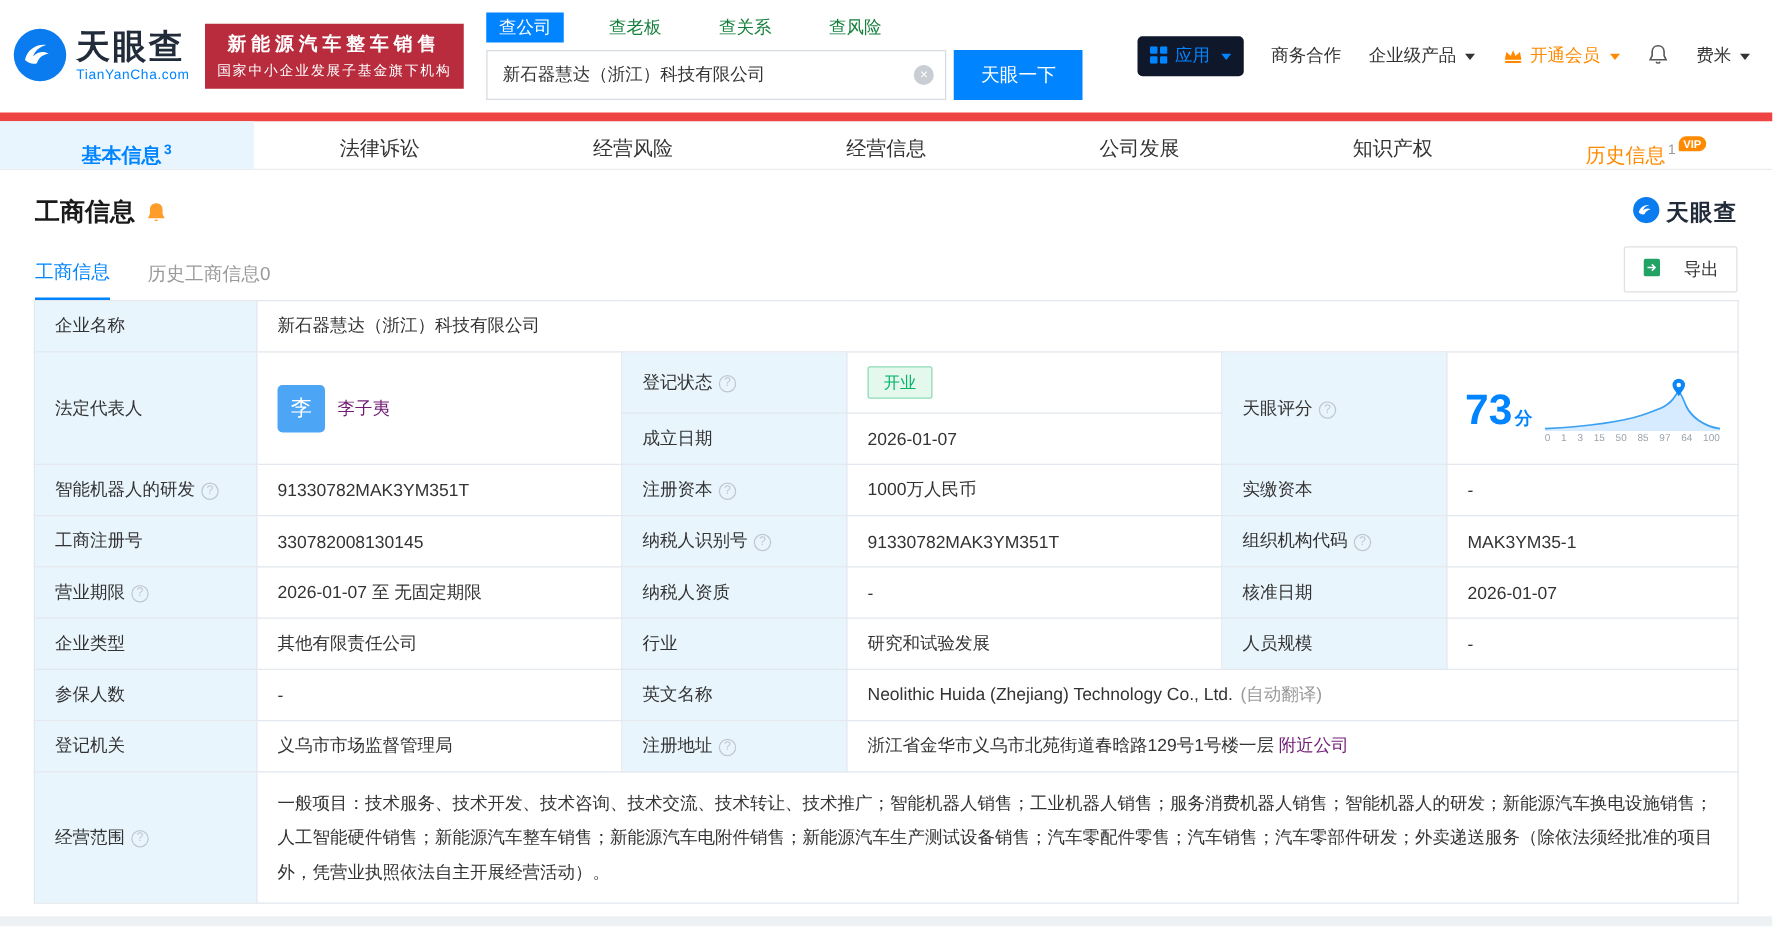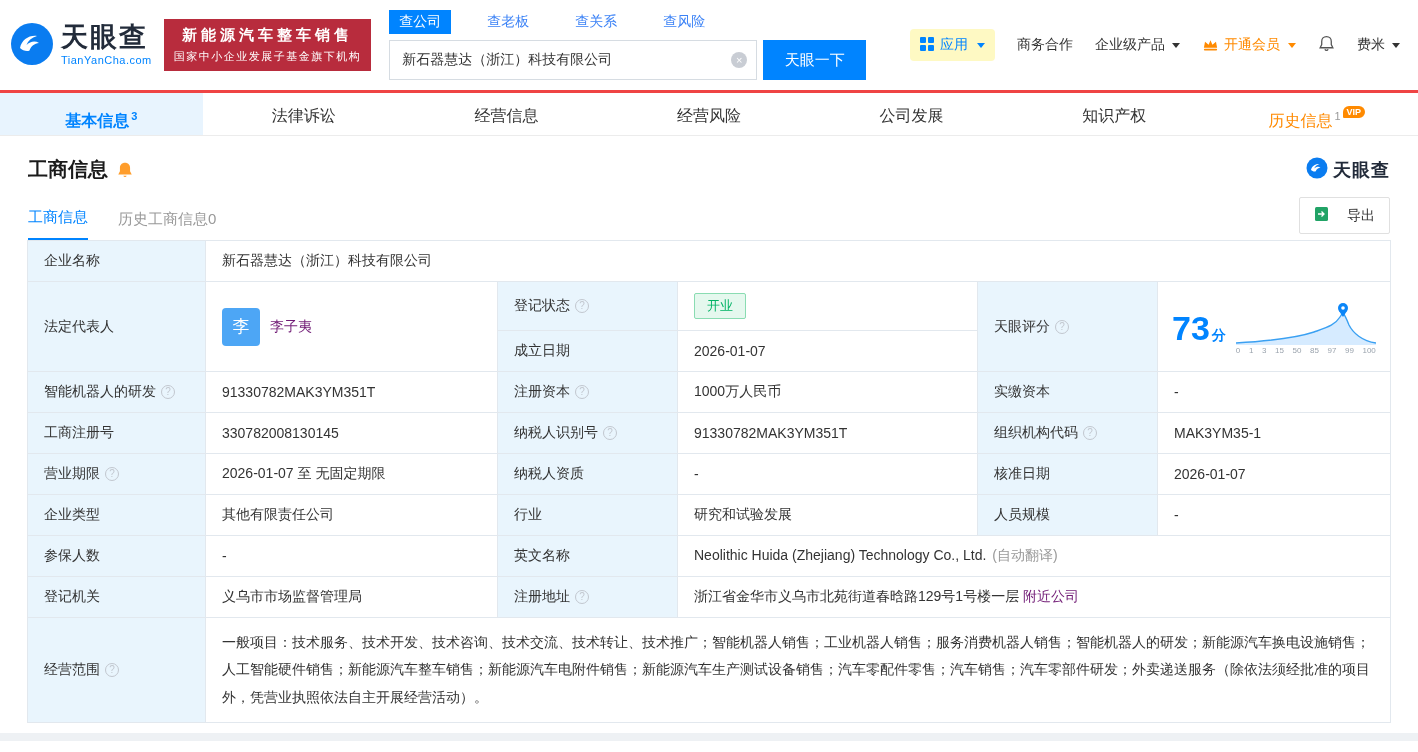--- a/index.html
+++ b/index.html
@@ -12,35 +12,35 @@
   
   .top-header { display:flex; align-items:center; height:90px; padding:0 18px 0 10px; }
   .logo { display:flex; align-items:center; gap:7px; flex-shrink:0; }
   .logo-text .cn { font-size:27px; font-weight:bold; color:#222b3a; letter-spacing:2px; line-height:1; }
   .logo-text .en { font-size:11px; color:#0084ff; margin-top:3px; letter-spacing:.5px; }
   .red-badge { margin-left:12px; background:#b82c3d; color:#fff; padding:7px 10px; text-align:center; flex-shrink:0; }
   .red-badge .l1 { font-size:15px; font-weight:bold; letter-spacing:4px; }
   .red-badge .l2 { font-size:11px; letter-spacing:1.5px; margin-top:4px; }
   .search-block { margin-left:18px; }
   .search-tabs { display:flex; gap:26px; align-items:center; font-size:14px; }
-  .search-tab { padding:3px 10px; cursor:pointer; color:#3b82f6; }
+  .search-tab { padding:3px 10px; cursor:pointer; color:#15803d; }
   .search-tab.active { background:#0084ff; color:#fff; }
   .search-row { display:flex; margin-top:6px; align-items:center; }
   .search-input-wrap { position:relative; width:368px; }
   .search-input { width:100%; height:40px; border:1px solid #d6dce2; padding:0 34px 0 12px; font-size:14px; color:#333; outline:none; font-family:inherit; }
   .clear-icon { position:absolute; right:10px; top:12px; width:16px; height:16px; border-radius:50%; background:#c9cdd4; color:#fff; font-size:11px; line-height:16px; text-align:center; cursor:pointer; }
   .clear-icon::after { content:"×"; }
   .search-btn { width:103px; height:40px; background:#0084ff; color:#fff; border:none; font-size:15px; margin-left:6px; cursor:pointer; font-family:inherit; }
   .header-right { margin-left:auto; display:flex; align-items:center; gap:22px; font-size:14px; white-space:nowrap; }
-  .apps-btn { display:flex; align-items:center; gap:6px; background:#fef9c3; color:#0084ff; padding:7px 10px; border-radius:4px; cursor:pointer; }
+  .apps-btn { display:flex; align-items:center; gap:6px; background:#0f172a; color:#0084ff; padding:7px 10px; border-radius:4px; cursor:pointer; }
   .hdr-item { cursor:pointer; display:flex; align-items:center; gap:4px; color:#333; }
   .vip-btn { color:#ff8a00; display:flex; align-items:center; gap:5px; cursor:pointer; }
   .caret { width:0; height:0; border-left:4px solid transparent; border-right:4px solid transparent; border-top:5px solid currentColor; display:inline-block; margin-left:3px; }
   
-  .main-tabs { display:flex; height:46px; border-top:3px solid #ef4444; border-bottom:1px solid #ececec; }
+  .main-tabs { display:flex; height:46px; border-top:7px solid #ef4444; border-bottom:1px solid #ececec; }
   .main-tab { flex:1; text-align:center; line-height:46px; font-size:16px; color:#333; cursor:pointer; }
   .main-tab.active { background:#e8f4fe; color:#0084ff; font-weight:bold; }
   sup.count { font-size:11px; margin-left:2px; vertical-align:super; }
   .main-tab.active sup.count { color:#0084ff; }
   .main-tab.history { color:#ff8a00; }
   .main-tab.history sup.count { color:#999; }
   .vip-tag { display:inline-block; transform:translateY(-11px); background:#ff8a00; color:#fff; font-size:9px; font-weight:bold; line-height:12px; padding:0 4px; border-radius:6px 6px 6px 1px; margin-left:2px; }
   
   .section-head { display:flex; align-items:center; margin:20px 28px 0; }
   .section-title { font-size:20px; font-weight:bold; color:#1a1a1a; }
@@ -155,24 +155,24 @@
 </header>
 
 <nav class="main-tabs">
   <div class="main-tab active">
     <span>基本信息</span><sup class="count">3</sup>
   </div>
   <div class="main-tab">
     <span>法律诉讼</span>
   </div>
   <div class="main-tab">
+    <span>经营风险</span>
+  </div>
+  <div class="main-tab">
     <span>经营信息</span>
-  </div>
-  <div class="main-tab">
-    <span>经营风险</span>
   </div>
   <div class="main-tab">
     <span>公司发展</span>
   </div>
   <div class="main-tab">
     <span>知识产权</span>
   </div>
   <div class="main-tab history">
     <span>历史信息</span><sup class="count">1</sup><span class="vip-tag">VIP</span>
   </div>
@@ -248,21 +248,21 @@
             <circle cx="107" cy="7" r="1.8" fill="#fff"></circle>
           </svg>
           <span class="ticks">
             <span>0</span>
                 <span>1</span>
                 <span>3</span>
                 <span>15</span>
                 <span>50</span>
                 <span>85</span>
                 <span>97</span>
-                <span>99</span>
+                <span>64</span>
                 <span>100</span>
           </span>
         </span>
       </div>
     </td>
   </tr>
   <tr>
     <td class="lbl"><span>成立日期</span></td>
     <td class="val"><span>2026-01-07</span></td>
   </tr>

